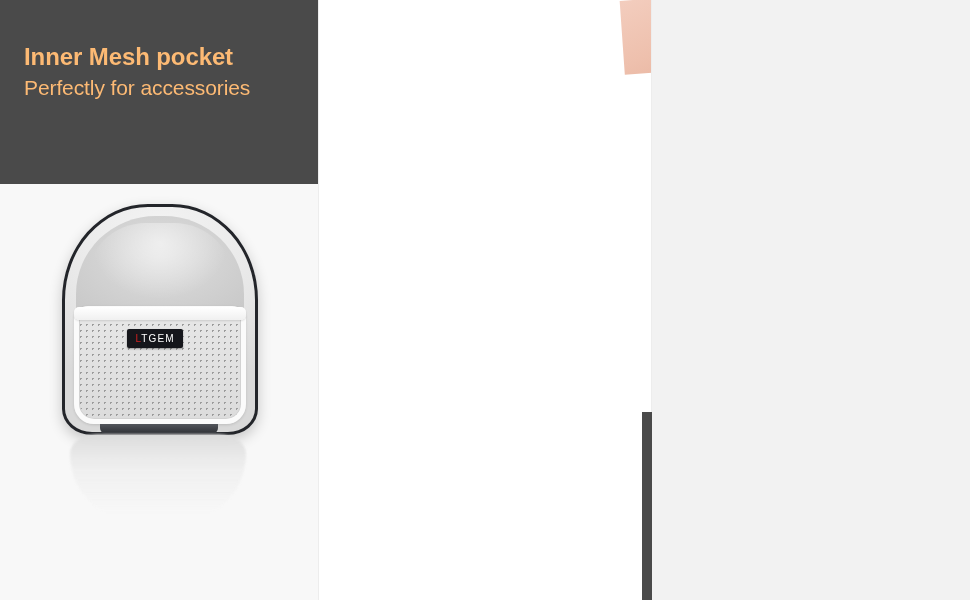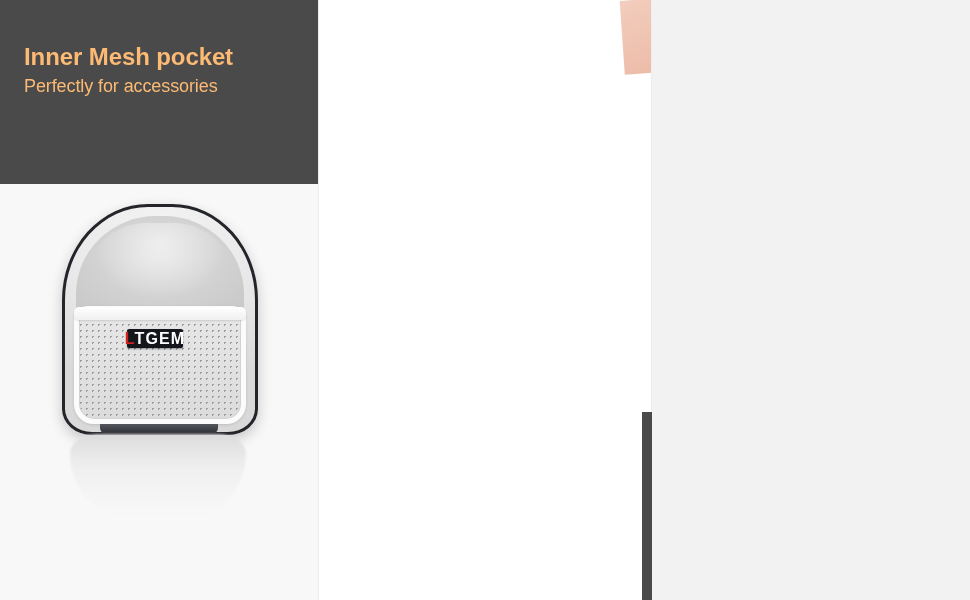--- a/index.html
+++ b/index.html
@@ -23,21 +23,21 @@
     box-sizing:border-box;z-index:6;
   }
   .cap-left{left:0;top:0;width:318px;height:184px;padding:44px 0 0 24px;}
   .cap-bottom{left:324px;top:412px;width:321px;height:188px;padding:34px 0 0 14px;}
 
   .cap-title{
     font-size:24px;font-weight:bold;line-height:1.08;
     letter-spacing:-0.1px;margin:0 0 6px 0;white-space:nowrap;
   }
   .cap-sub{
-    font-size:18px;font-weight:normal;line-height:1.12;
+    font-size:21px;font-weight:normal;line-height:1.12;
     letter-spacing:-0.1px;margin:0;white-space:pre-line;
   }
 
   
   .photo{position:absolute;}
   .l-stage{left:0;top:184px;width:318px;height:416px;background:#f8f8f8;}
 
   .l-case{
     position:absolute;left:62px;top:20px;width:190px;height:225px;
     border-radius:86px 86px 30px 30px/96px 96px 26px 26px;
@@ -76,21 +76,21 @@
     border-radius:5px;box-shadow:0 1px 2px rgba(0,0,0,.12);
   }
   
   .l-label{
     position:absolute;left:62px;top:122px;width:56px;height:19px;
     background:#15161b;border-radius:2px;
     display:flex;align-items:center;justify-content:center;
     box-shadow:0 1px 2px rgba(0,0,0,.35);
   }
   .brandtxt{
-    color:#ffffff;font-size:16px;font-weight:bold;letter-spacing:1.1px;
+    color:#ffffff;font-size:10px;font-weight:normal;letter-spacing:1.1px;
     font-family:"Liberation Sans",sans-serif;line-height:1;
   }
   .brandtxt .acc{color:#d02020;}
   
   .l-foot{
     position:absolute;left:100px;top:240px;width:118px;height:10px;
     background:linear-gradient(#53565c,#2c2e33);border-radius:0 0 6px 6px;
   }
   
   .l-reflect{

